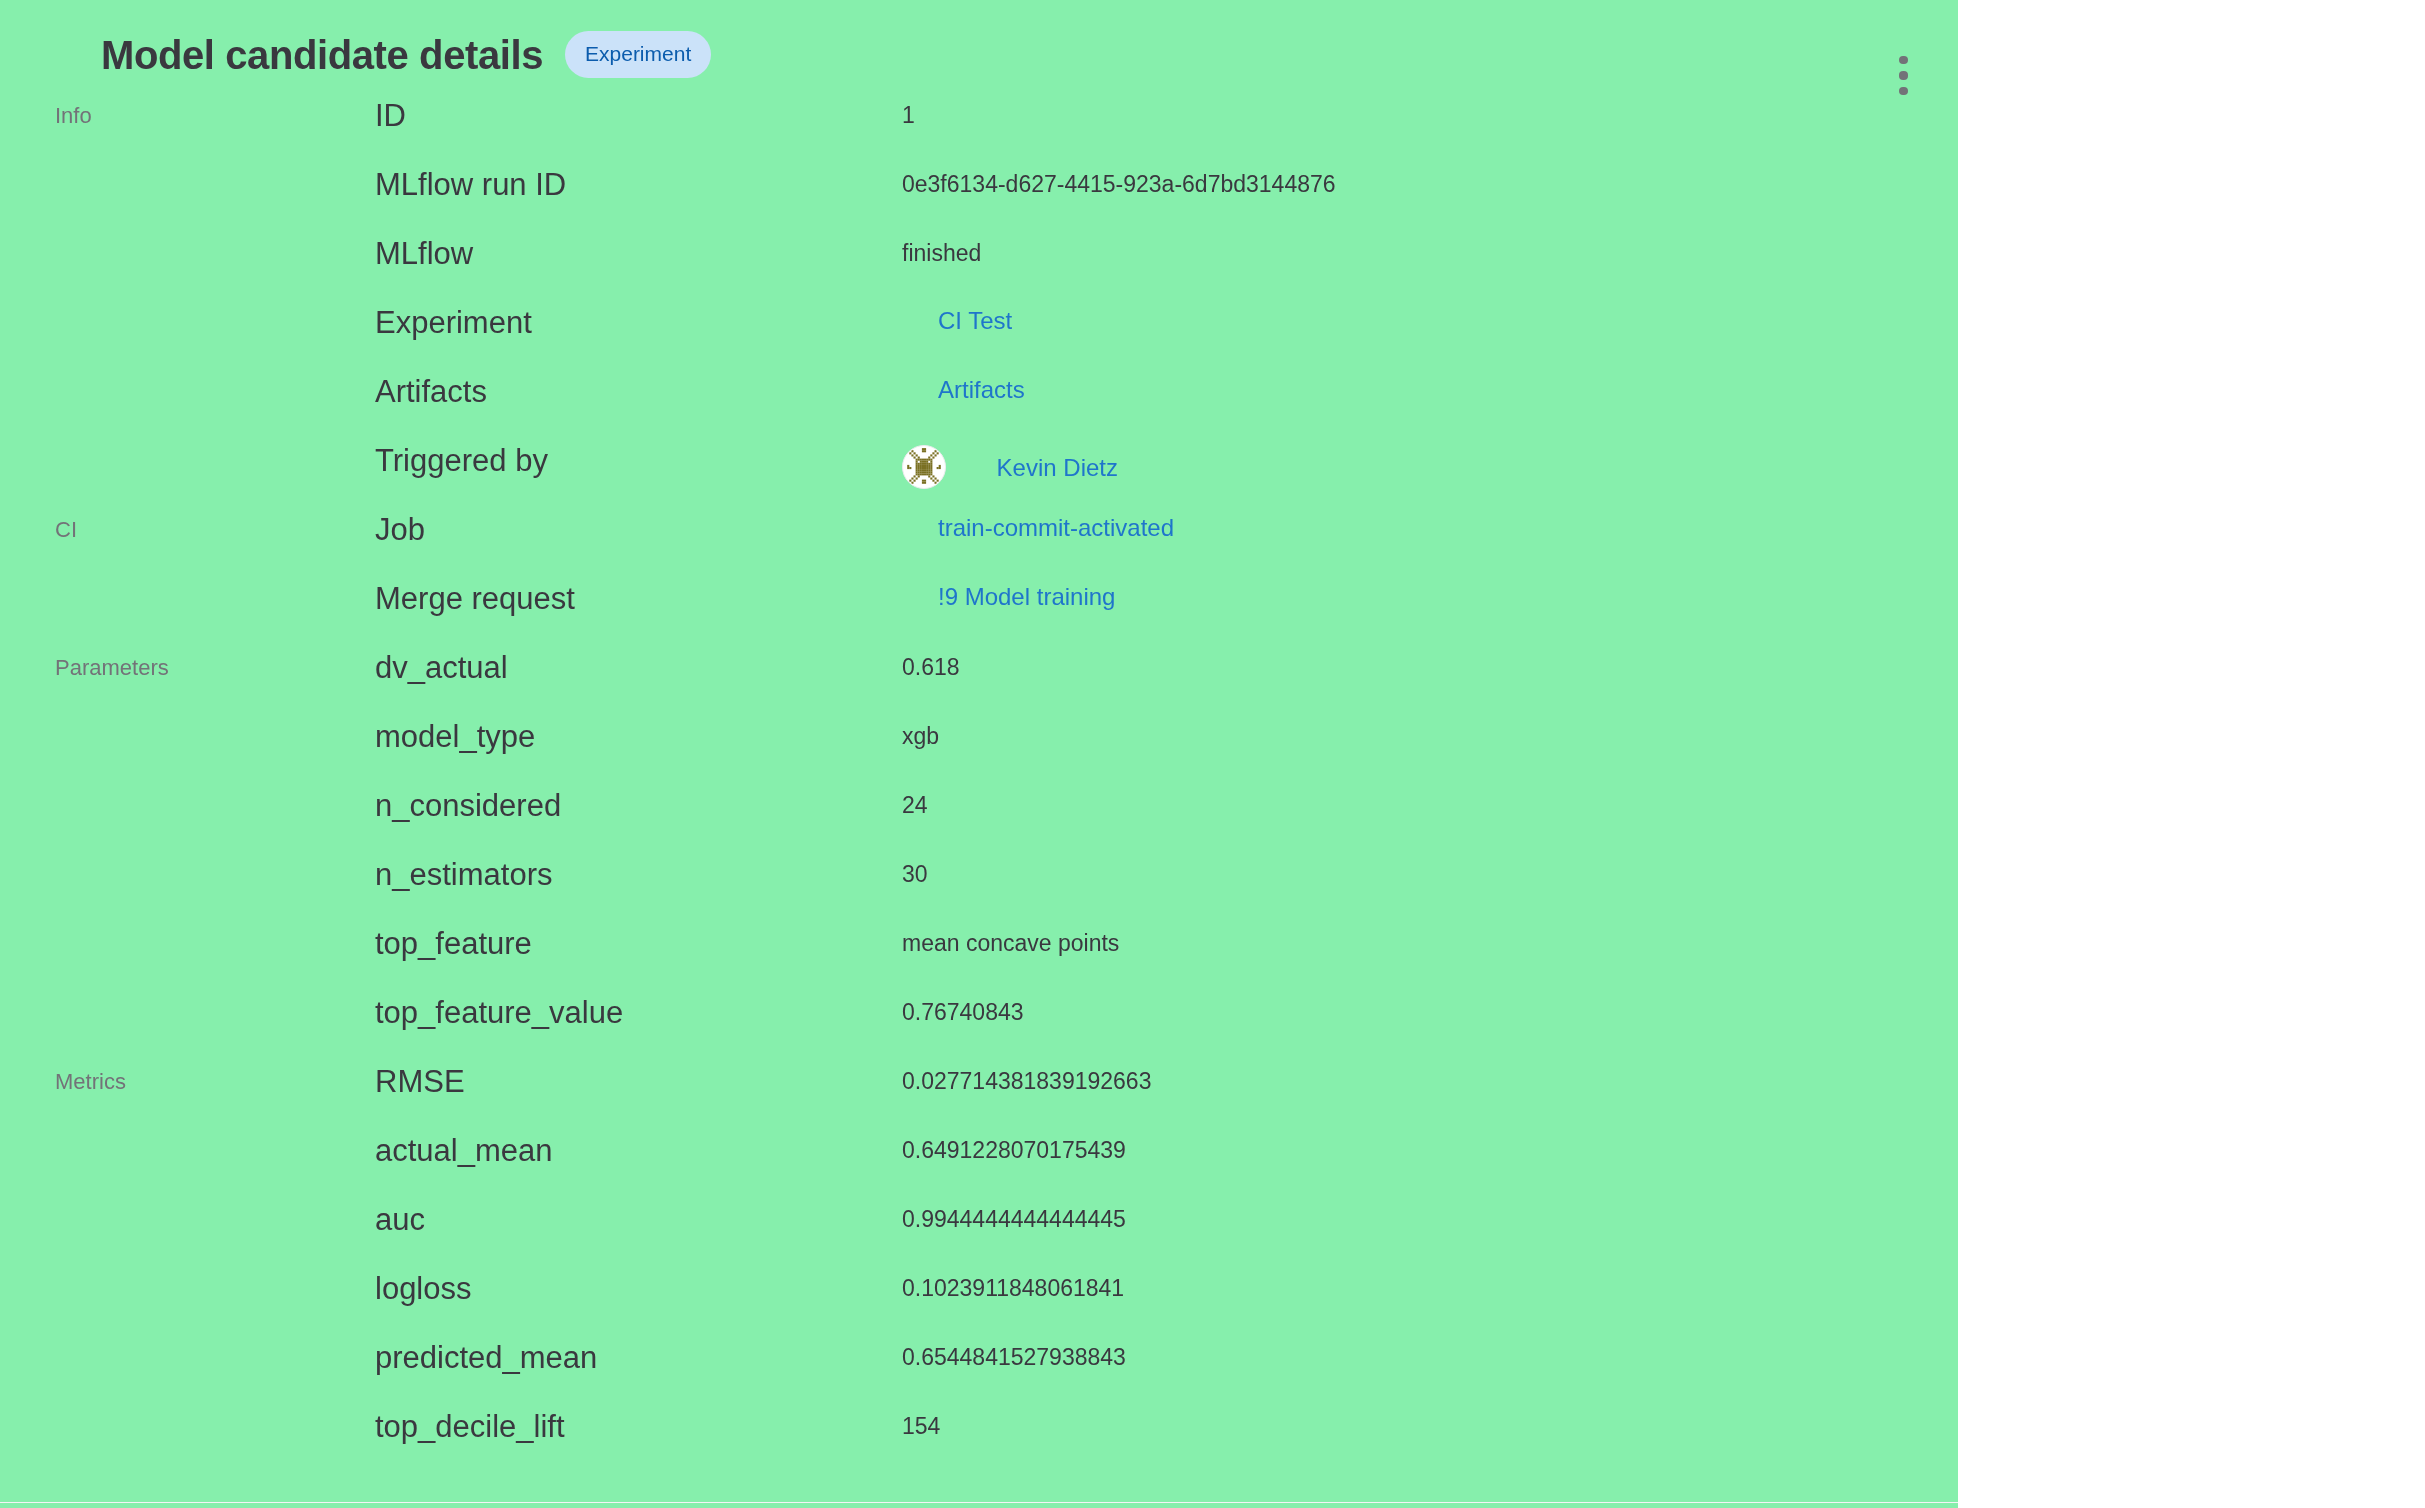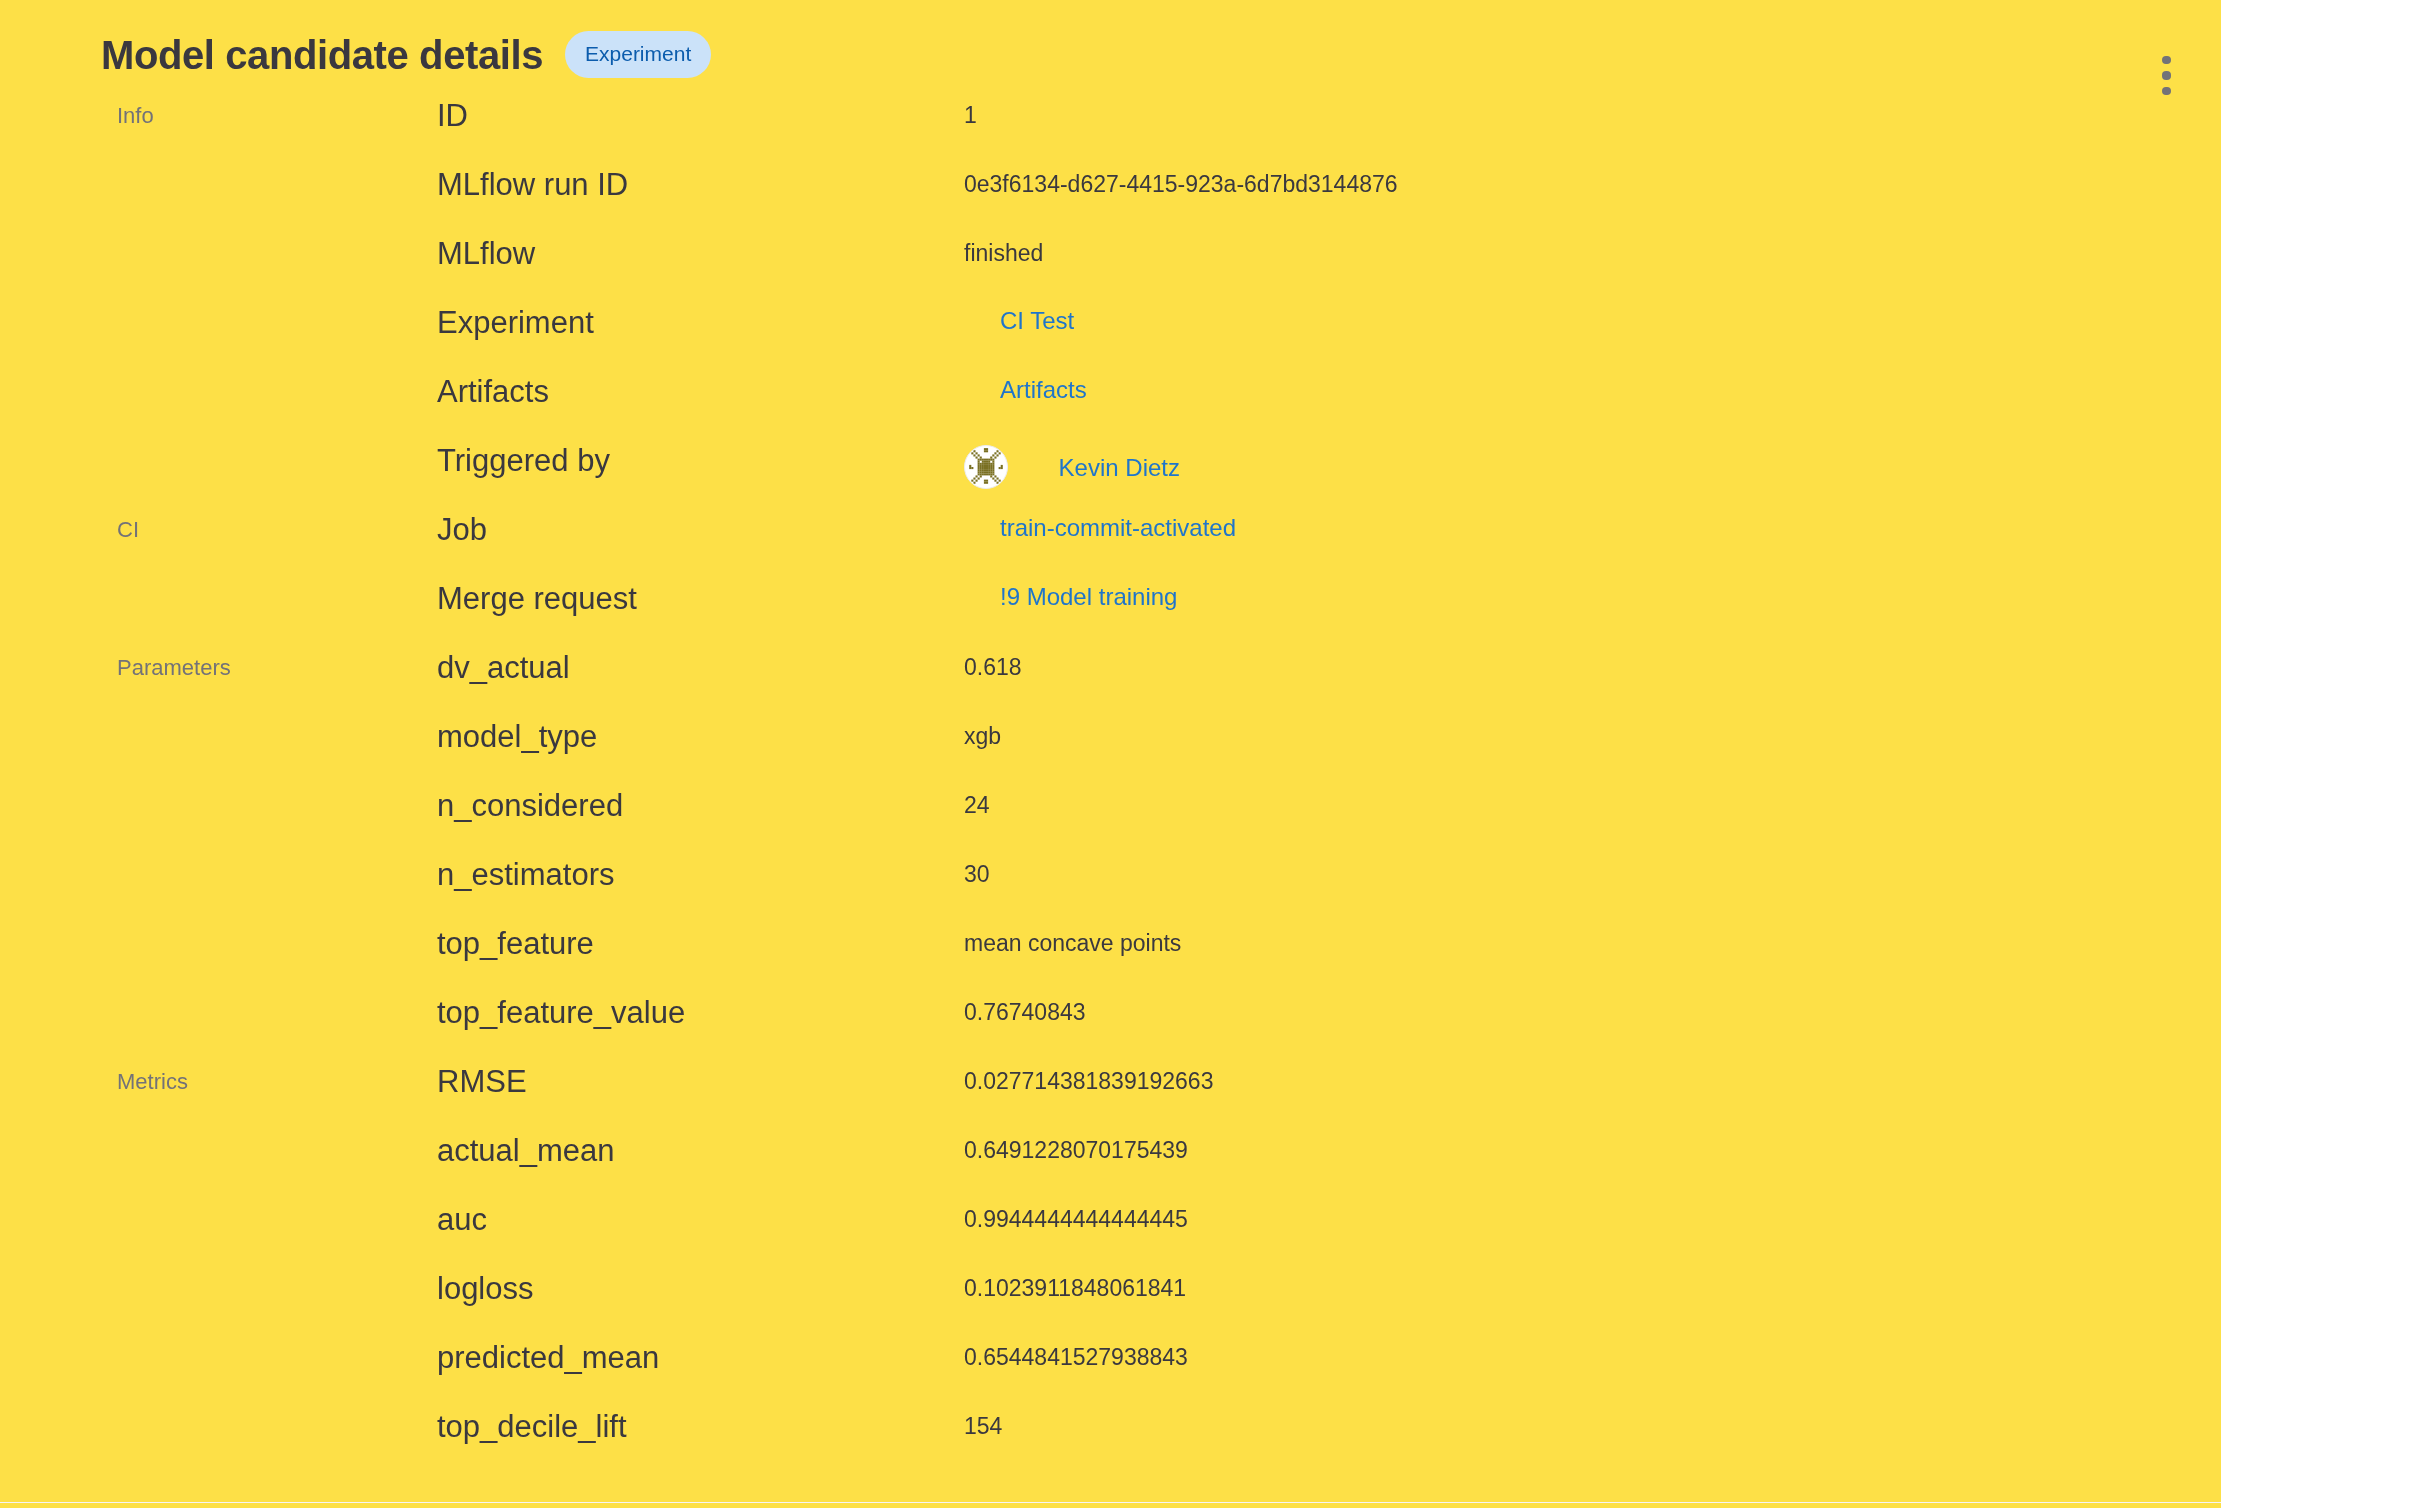--- a/index.html
+++ b/index.html
@@ -11,23 +11,23 @@
     width: 2426px;
     height: 1508px;
     font-family: "Liberation Sans", sans-serif;
     color: #333238;
     overflow: hidden;
     position: relative;
   }
 
   .page {
     position: relative;
-    width: 2221px;
+    width: 1958px;
     height: 1508px;
-    background: #fde047;
+    background: #86efac;
     box-sizing: border-box;
   }
 
   
   .header {
     display: flex;
     align-items: center;
     padding: 27.5px 0 0 101px;
     height: 82px;
     box-sizing: border-box;
@@ -68,21 +68,21 @@
   .kebab-menu .dot {
     width: 8.2px;
     height: 8.2px;
     border-radius: 50%;
     background: #737278;
     display: block;
   }
 
   
   .details {
-    padding-left: 117px;
+    padding-left: 55px;
     padding-top: 16.5px;
   }
   .section {
     display: block;
   }
   .row {
     display: flex;
     align-items: flex-start;
     height: 69px;
   }

